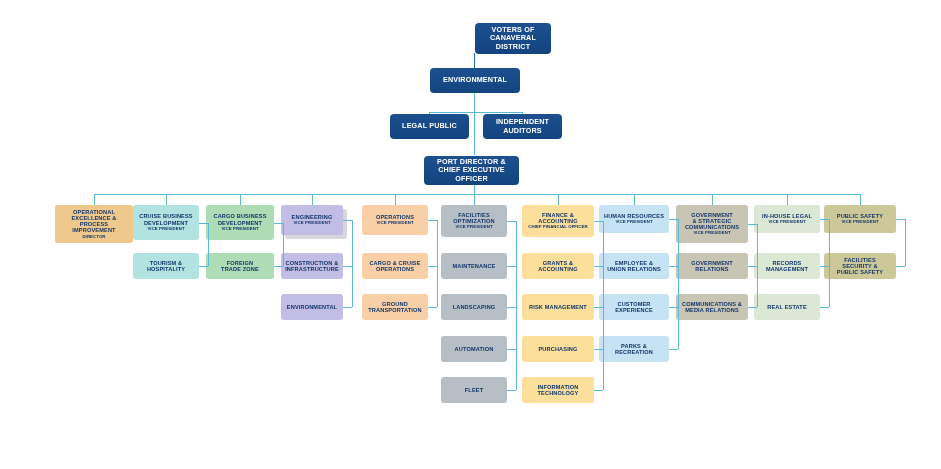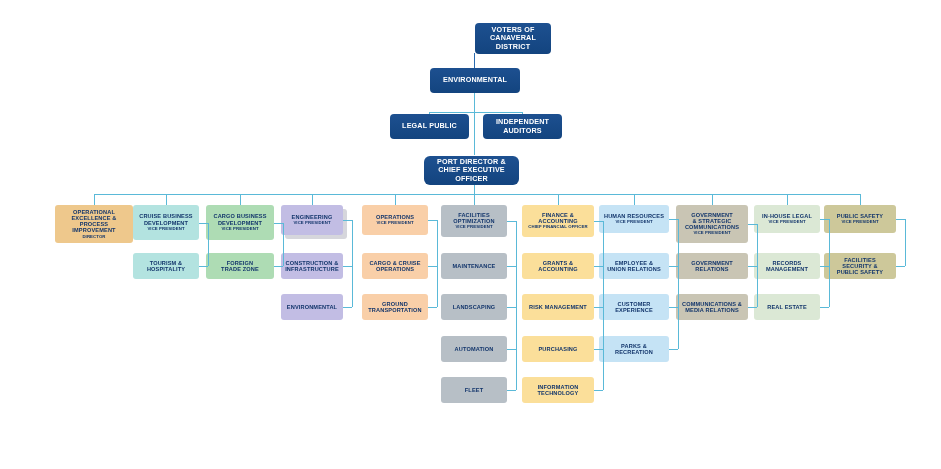--- a/index.html
+++ b/index.html
@@ -86,21 +86,21 @@
       </div>
       <div class="node navy" style="left: 430px; top: 68px; width: 90px; height: 25px;">
         <div class="ttl">ENVIRONMENTAL</div>
       </div>
       <div class="node navy" style="left: 390px; top: 114px; width: 79px; height: 25px;">
         <div class="ttl">LEGAL PUBLIC</div>
       </div>
       <div class="node navy" style="left: 483px; top: 114px; width: 79px; height: 25px;">
         <div class="ttl">INDEPENDENT<br>AUDITORS</div>
       </div>
-      <div class="node navy" style="left: 424px; top: 156px; width: 95px; height: 29px; border-radius: 6px;">
+      <div class="node navy" style="left: 424px; top: 156px; width: 95px; height: 29px;">
         <div class="ttl">PORT DIRECTOR &amp;<br>CHIEF EXECUTIVE OFFICER</div>
       </div>
       <div class="node dept" style="left: 55px; top: 205px; width: 78px; height: 38px; background: rgb(238, 200, 140);">
         <div class="ttl">OPERATIONAL<br>EXCELLENCE &amp;<br>PROCESS IMPROVEMENT</div>
         <div class="sub">DIRECTOR</div>
       </div>
       <div class="node dept" style="left: 133px; top: 205px; width: 66px; height: 35px; background: rgb(179, 227, 224);">
         <div class="ttl">CRUISE BUSINESS<br>DEVELOPMENT</div>
         <div class="sub">VICE PRESIDENT</div>
       </div>

